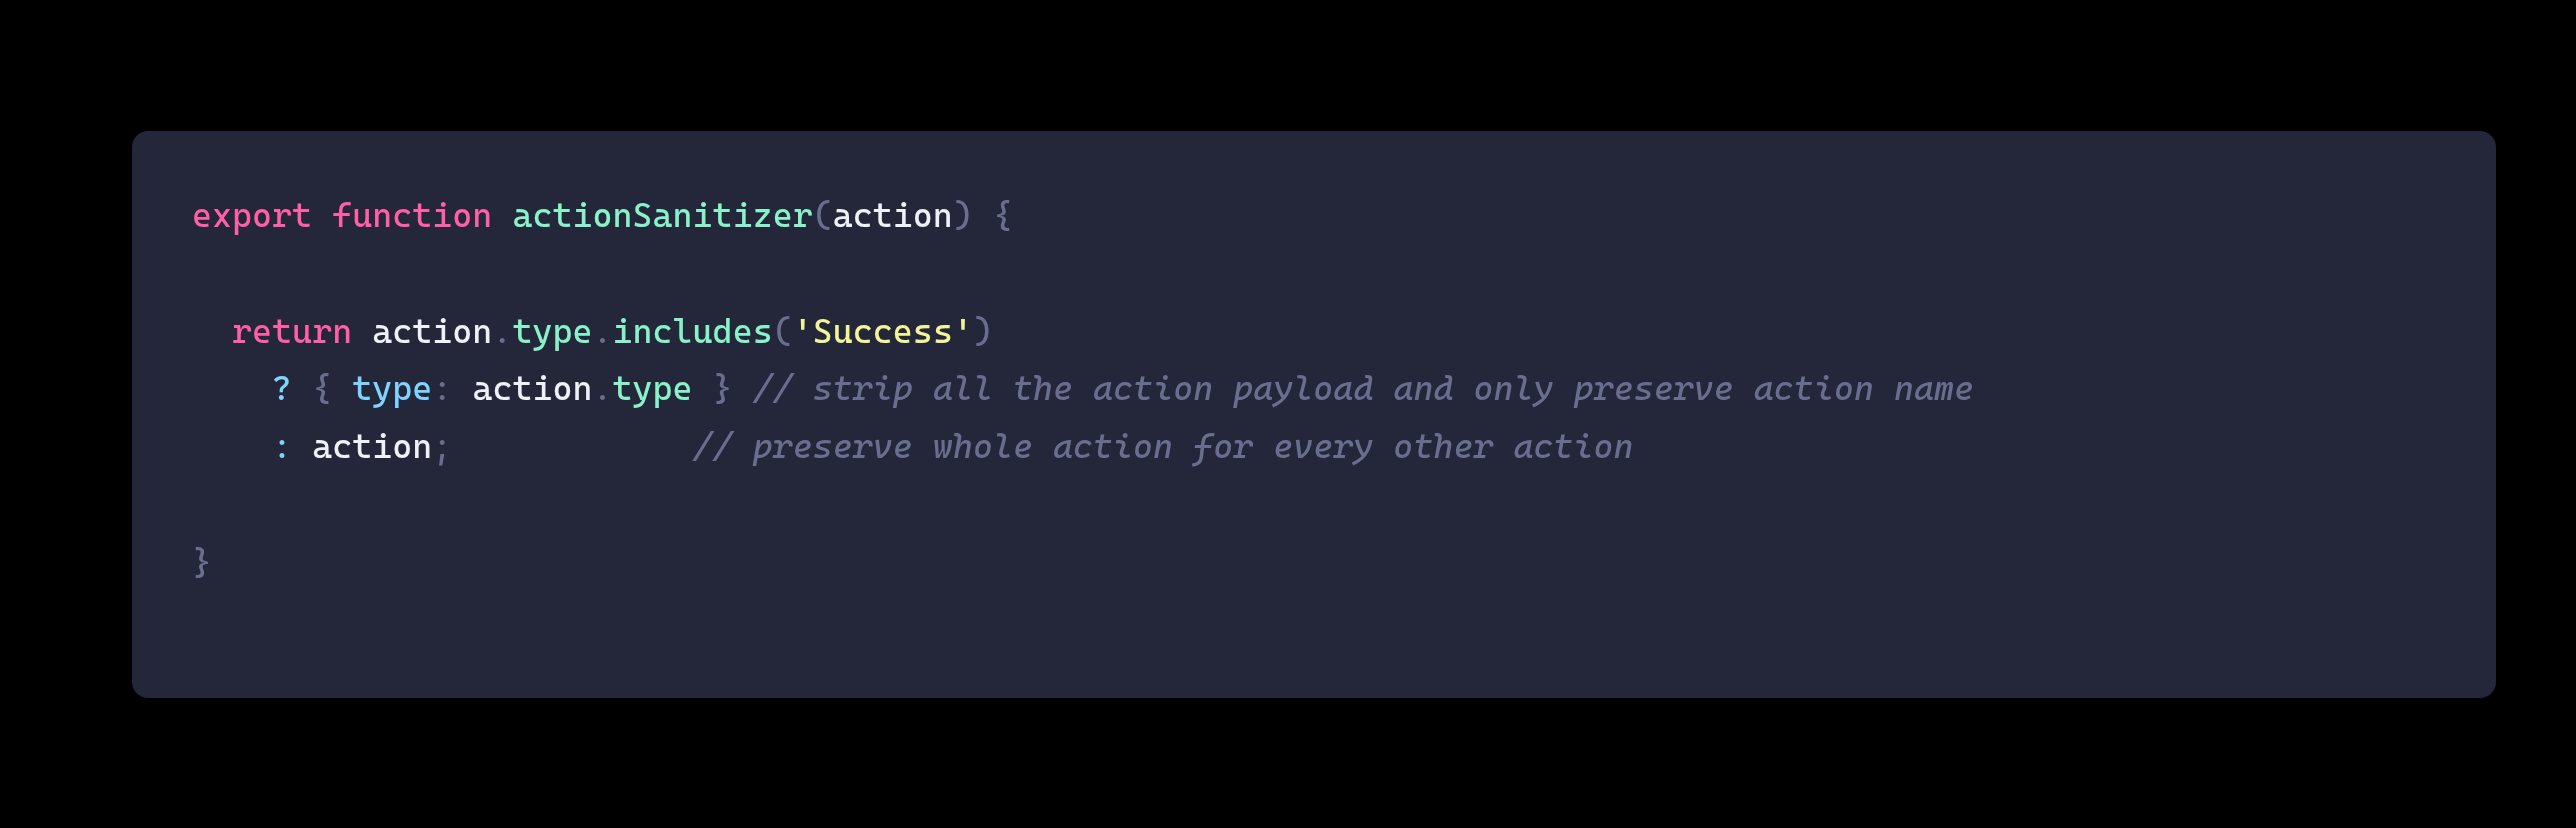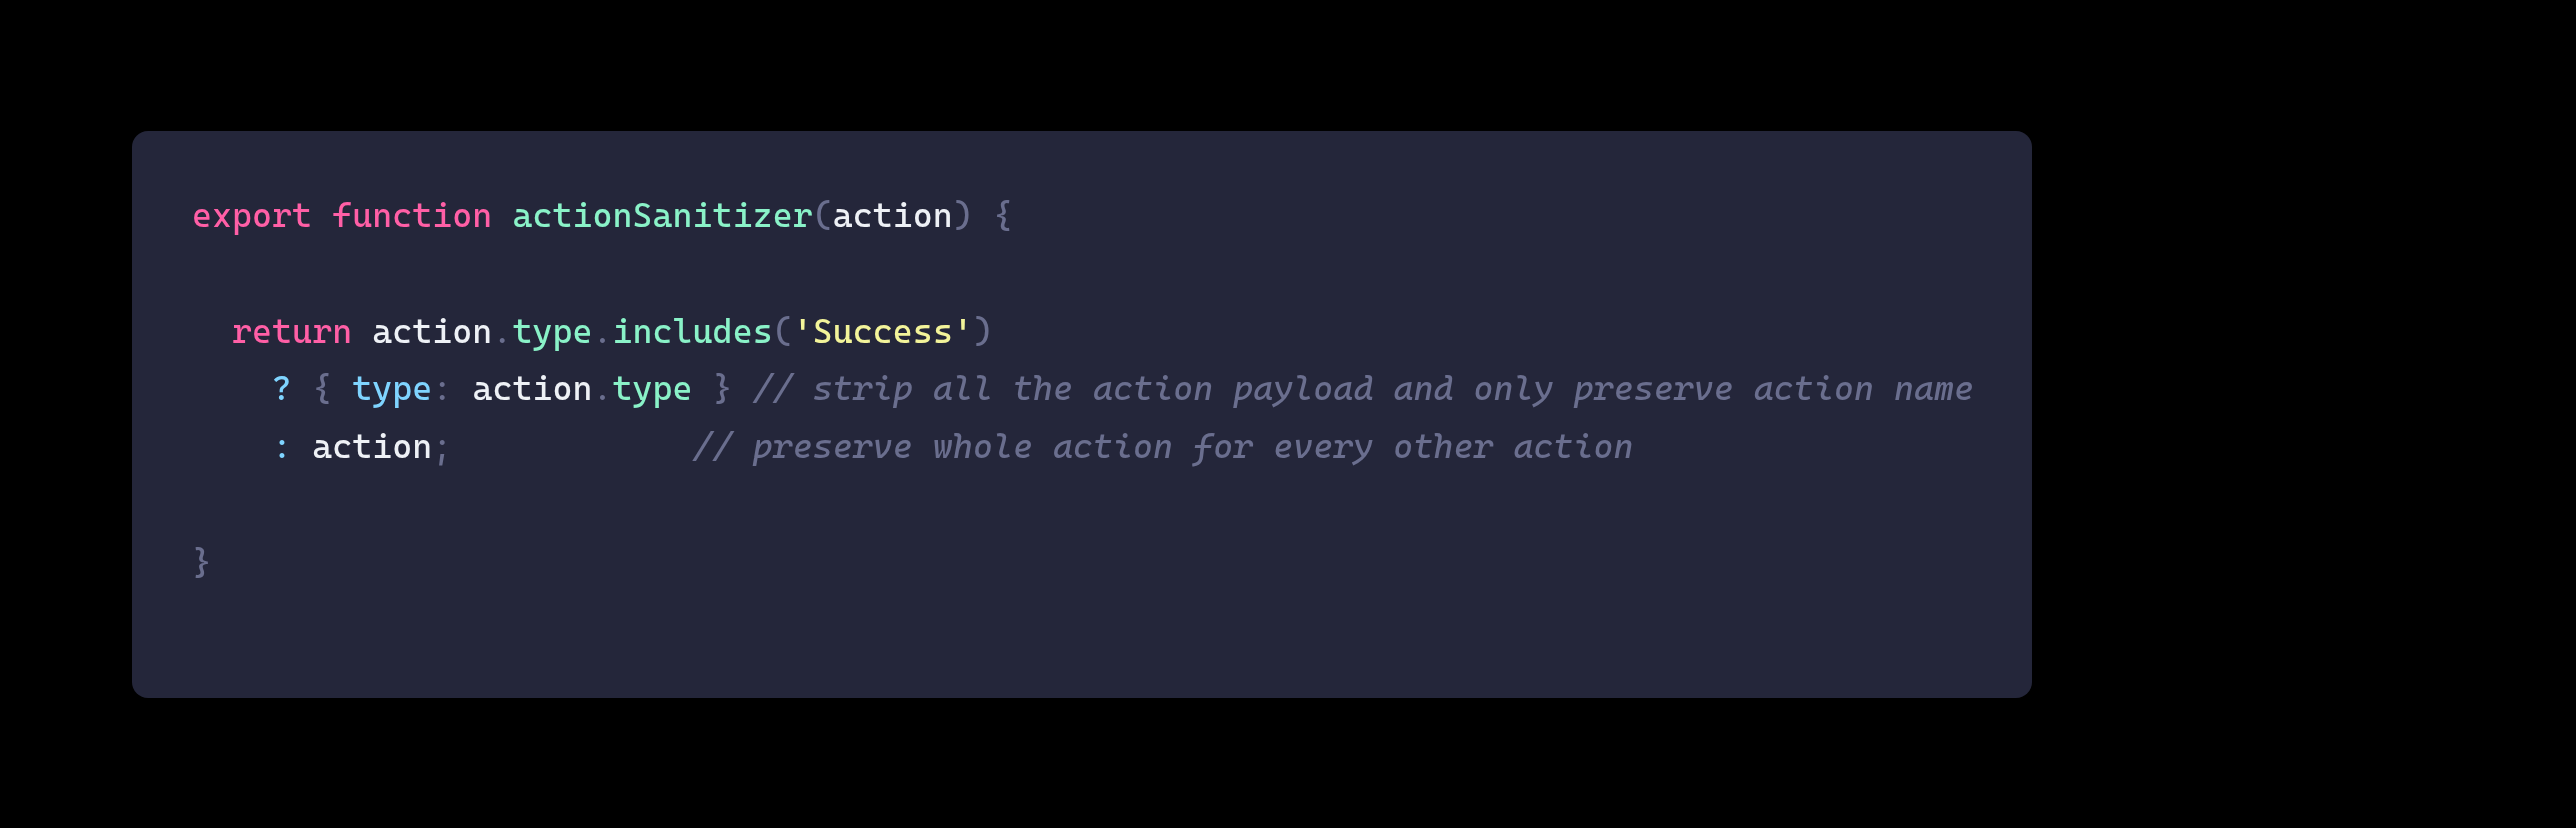--- a/index.html
+++ b/index.html
@@ -6,21 +6,21 @@
   html, body {
     width: 2576px;
     height: 828px;
     background: #000000;
     overflow: hidden;
   }
   .code-panel {
     position: absolute;
     left: 132px;
     top: 131px;
-    width: 1900px;
+    width: 2364px;
     height: 567px;
     background: #24263a;
     border-radius: 16px;
     padding: 56px 60px;
   }
   .code {
     font-family: "SF Mono", ui-monospace, Menlo, Monaco, "Cascadia Code", Consolas, monospace;
     font-size: 34px;
     line-height: 1.70;
     white-space: pre;

